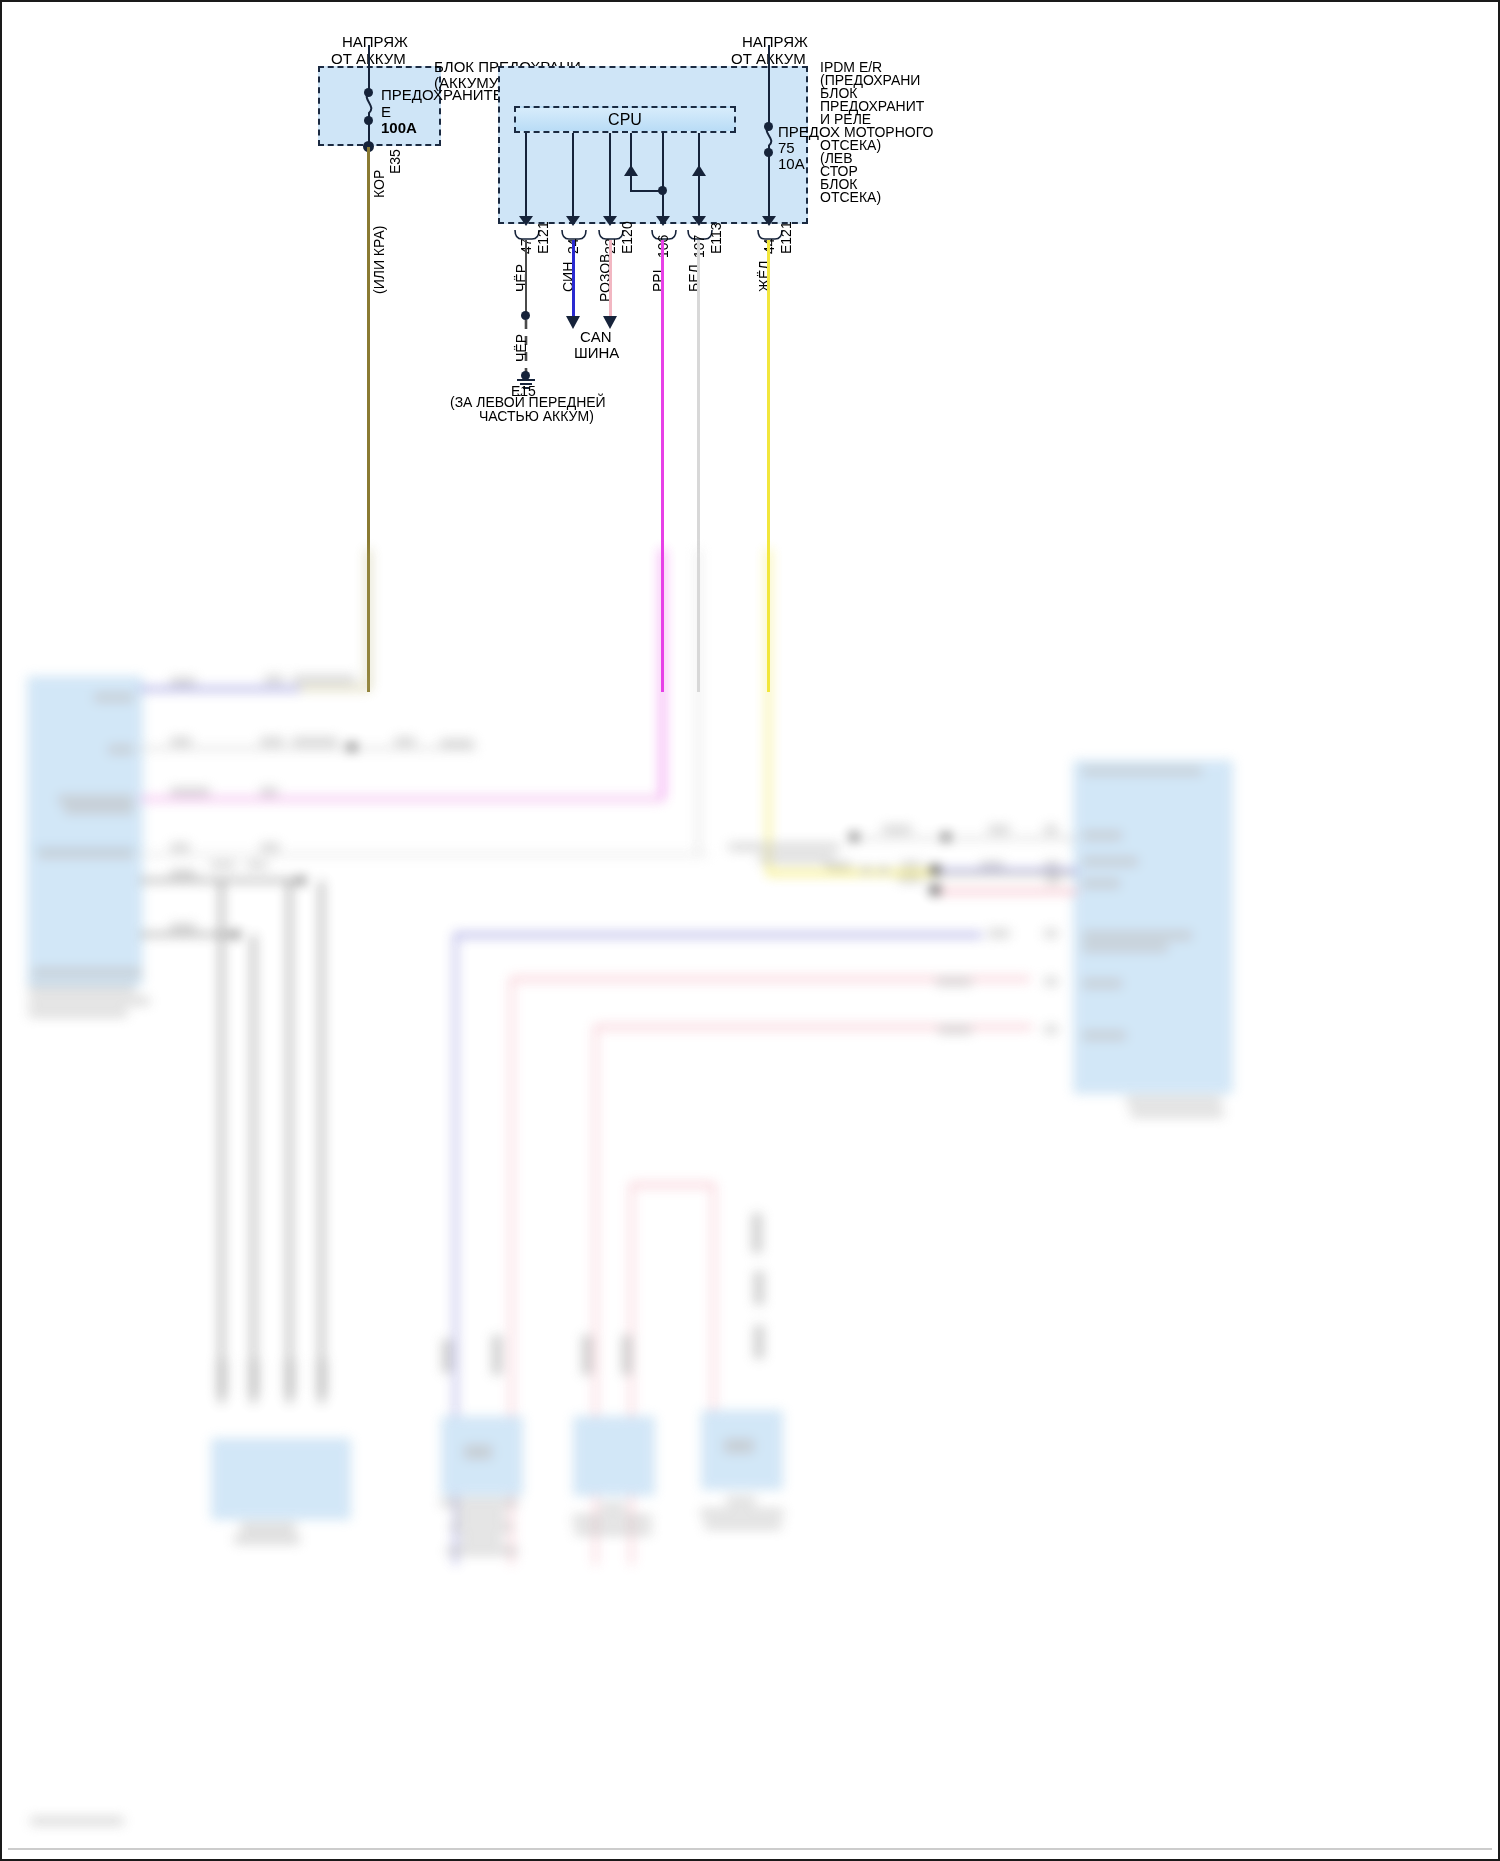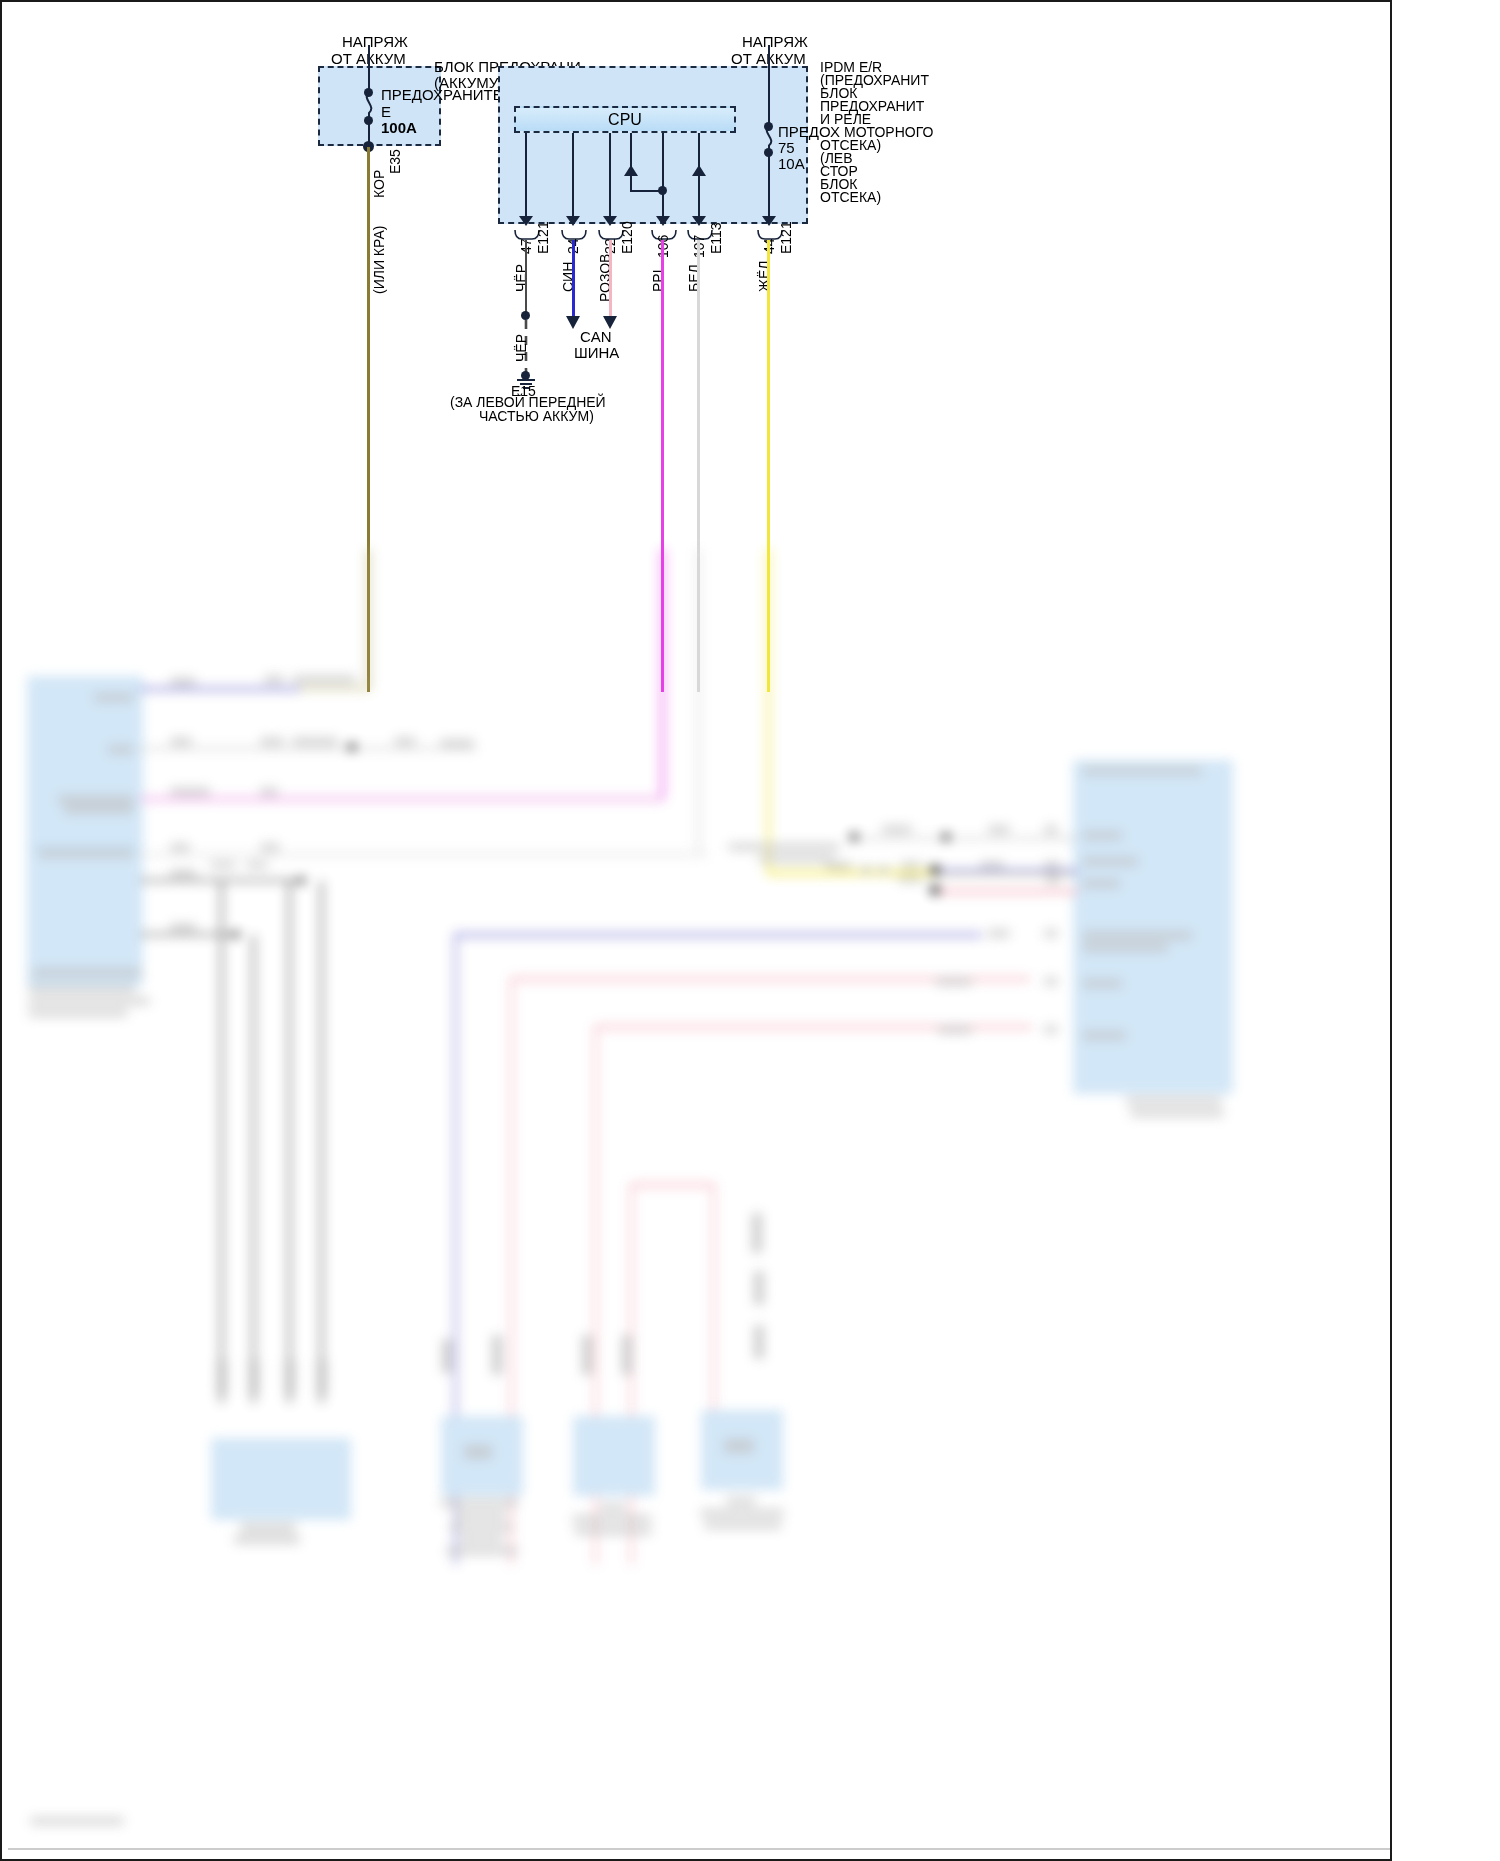--- a/index.html
+++ b/index.html
@@ -1,18 +1,18 @@
 <!DOCTYPE html>
 <html><head>
 <meta charset="utf-8">
 <style>
   html,body{margin:0;padding:0;background:#fff;}
   body{font-family:"Liberation Sans","DejaVu Sans",sans-serif;}
   #page{
-    position:relative;width:1392px;height:1861px;background:#ffffff;
+    position:relative;width:1500px;height:1861px;background:#ffffff;
     border:2px solid #1a1a1a;box-sizing:border-box;overflow:hidden;
   }
   
   .abs{position:absolute;}
   .txt{position:absolute;font-size:15px;color:#000;white-space:nowrap;line-height:1.25;}
   .txt.sm{font-size:14px;}
   .vtxt{position:absolute;font-size:14px;color:#000;white-space:nowrap;
         transform-origin:0 0;transform:rotate(-90deg);}
   .vtxt.n{font-size:14px;}
   
@@ -80,21 +80,21 @@
 
   <div class="wv" style="left:365px;top:145px;height:545px;width:3px;background:#8a7a32;"></div>
 
   <div class="module" style="left:496px;top:64px;width:310px;height:158px;"></div>
 
   <div class="cpu" style="left:512px;top:104px;width:222px;height:27px;">
     <span>CPU</span>
   </div>
 
   <div class="txt sm" style="left:818px;top:57px;">IPDM E/R</div>
-  <div class="txt sm" style="left:818px;top:70px;">(ПРЕДОХРАНИТ</div>
+  <div class="txt sm" style="left:818px;top:70px;">(ПРЕДОХРАНИ</div>
   <div class="txt sm" style="left:818px;top:83px;">БЛОК</div>
   <div class="txt sm" style="left:818px;top:96px;">ПРЕДОХРАНИТ</div>
   <div class="txt sm" style="left:818px;top:109px;">И РЕЛЕ</div>
   <div class="txt sm" style="left:842px;top:122px;">МОТОРНОГО</div>
   <div class="txt sm" style="left:818px;top:135px;">ОТСЕКА)</div>
   <div class="txt sm" style="left:818px;top:148px;">(ЛЕВ</div>
   <div class="txt sm" style="left:818px;top:161px;">СТОР</div>
   <div class="txt sm" style="left:818px;top:174px;">БЛОК</div>
   <div class="txt sm" style="left:818px;top:187px;">ОТСЕКА)</div>
 

